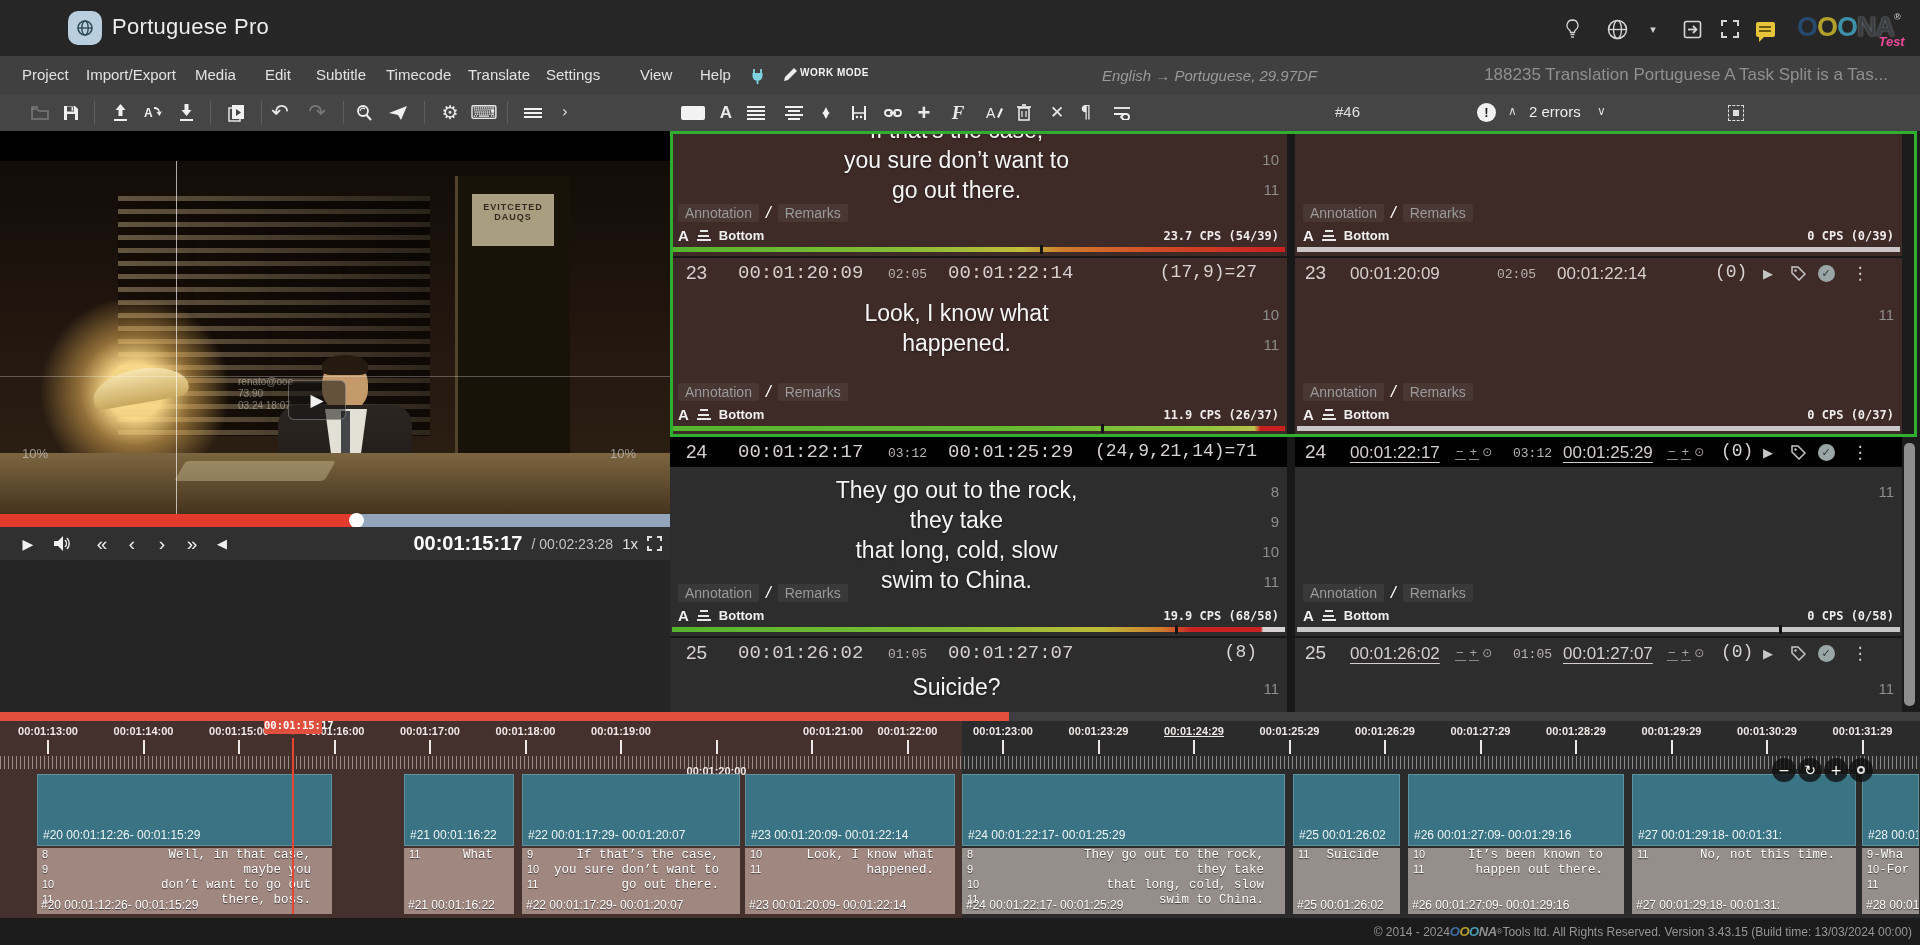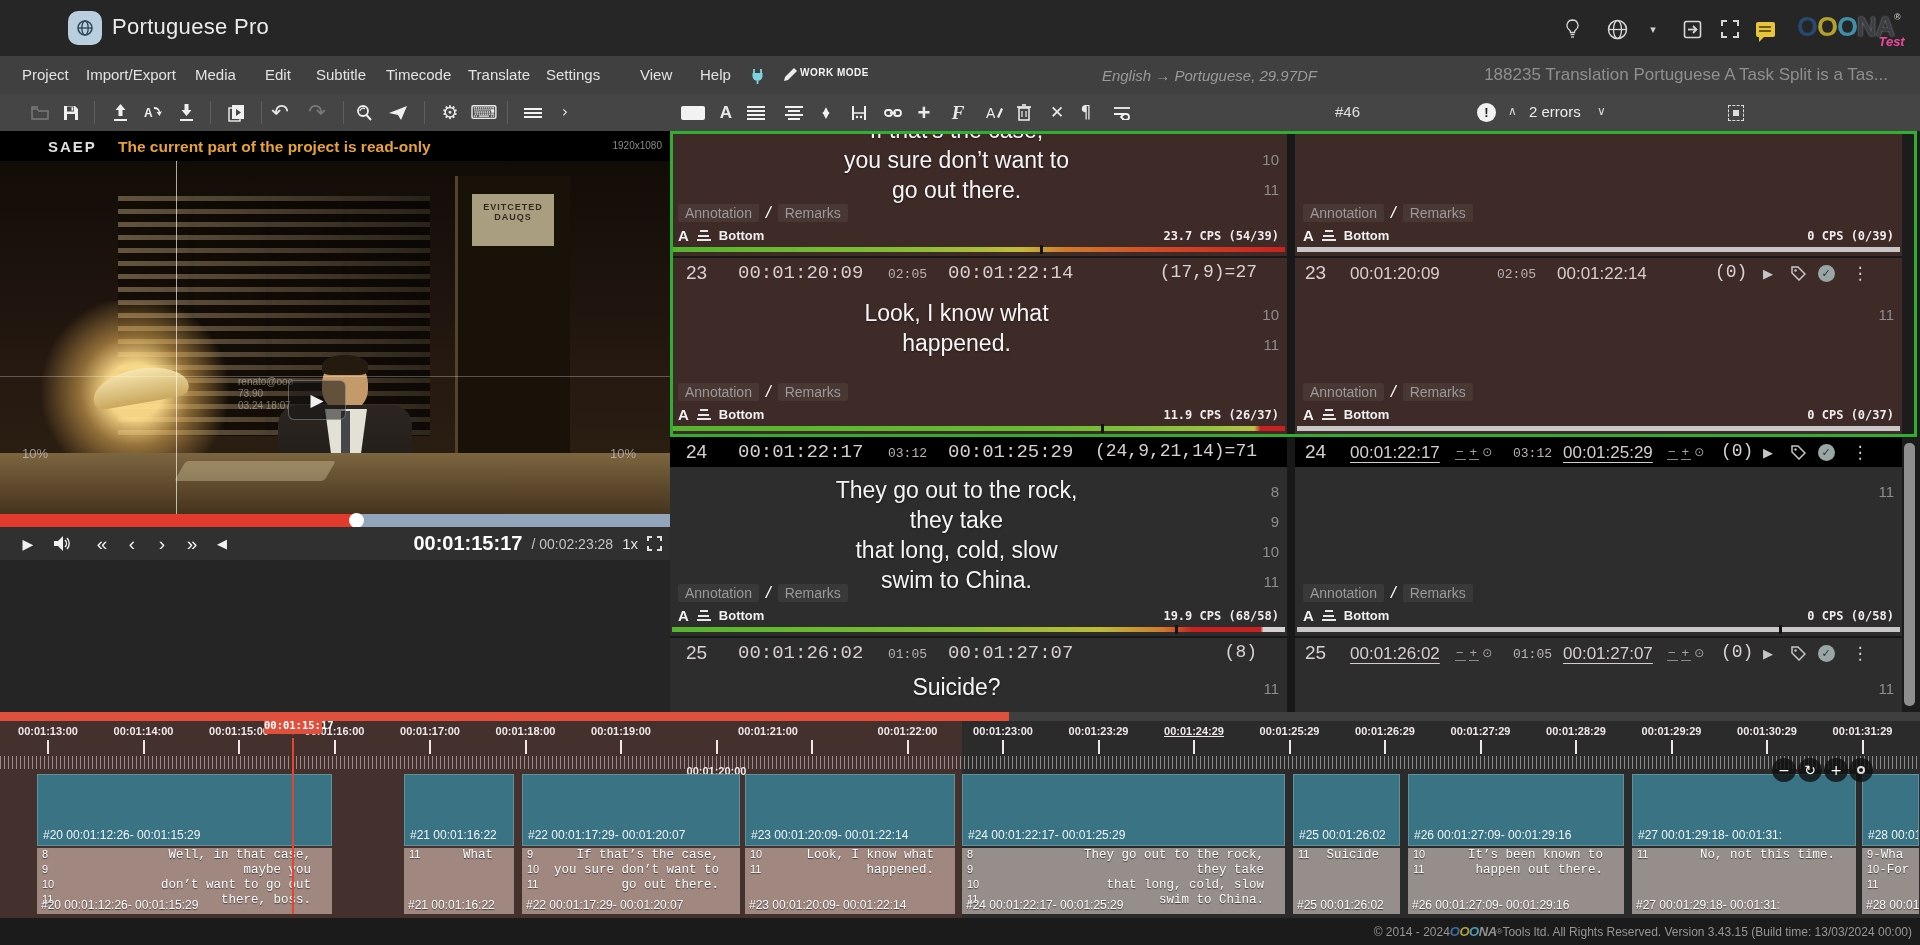--- a/index.html
+++ b/index.html
@@ -423,25 +423,20 @@
     <div class="lampshade"></div>
     <div class="man-head"></div>
     <div class="man-body"></div>
     <div class="shirt"></div>
     <div class="tie"></div>
     <div class="desk"></div>
     <div class="papers"></div>
   </div>
   <div class="vguide"></div>
   <div class="hguide"></div>
-  <div class="banner-strip">
-    <span class="wm-saep">SAEP</span>
-    <span class="banner-txt">The current part of the project is read-only</span>
-    <span class="res-lbl">1920x1080</span>
-  </div>
   <div class="pct" style="left:22px">10%</div>
   <div class="pct" style="left:610px">10%</div>
   <div class="wm-email">
     <div>renato@ooo</div>
       <div>73.90</div>
       <div>03.24 18:07</div>
   </div>
   <div class="play-overlay">
       <span class="uic">▶</span>
     </div>
@@ -754,21 +749,21 @@
       <div class="ruler-label" style="left: 334.5px;">00:01:16:00</div>
       <div class="tick" style="left: 334.5px;"></div>
       <div class="ruler-label" style="left: 430px;">00:01:17:00</div>
       <div class="tick" style="left: 430px;"></div>
       <div class="ruler-label" style="left: 525.5px;">00:01:18:00</div>
       <div class="tick" style="left: 525.5px;"></div>
       <div class="ruler-label" style="left: 621px;">00:01:19:00</div>
       <div class="tick" style="left: 621px;"></div>
       <div class="ruler-label" style="left: 716.5px; margin-top: 40px;">00:01:20:00</div>
       <div class="tick" style="left: 716.5px;"></div>
-      <div class="ruler-label" style="left: 768px;">00:01:21:00</div>
+      <div class="ruler-label" style="left: 833px;">00:01:21:00</div>
       <div class="tick" style="left: 812px;"></div>
       <div class="ruler-label" style="left: 907.5px;">00:01:22:00</div>
       <div class="tick" style="left: 907.5px;"></div>
       <div class="ruler-label" style="left: 1003px;">00:01:23:00</div>
       <div class="tick" style="left: 1003px;"></div>
       <div class="ruler-label" style="left: 1098.5px;">00:01:23:29</div>
       <div class="tick" style="left: 1098.5px;"></div>
       <div class="ruler-label" style="left: 1194px; text-decoration: underline;">00:01:24:29</div>
       <div class="tick" style="left: 1194px;"></div>
       <div class="ruler-label" style="left: 1289.5px;">00:01:25:29</div>

